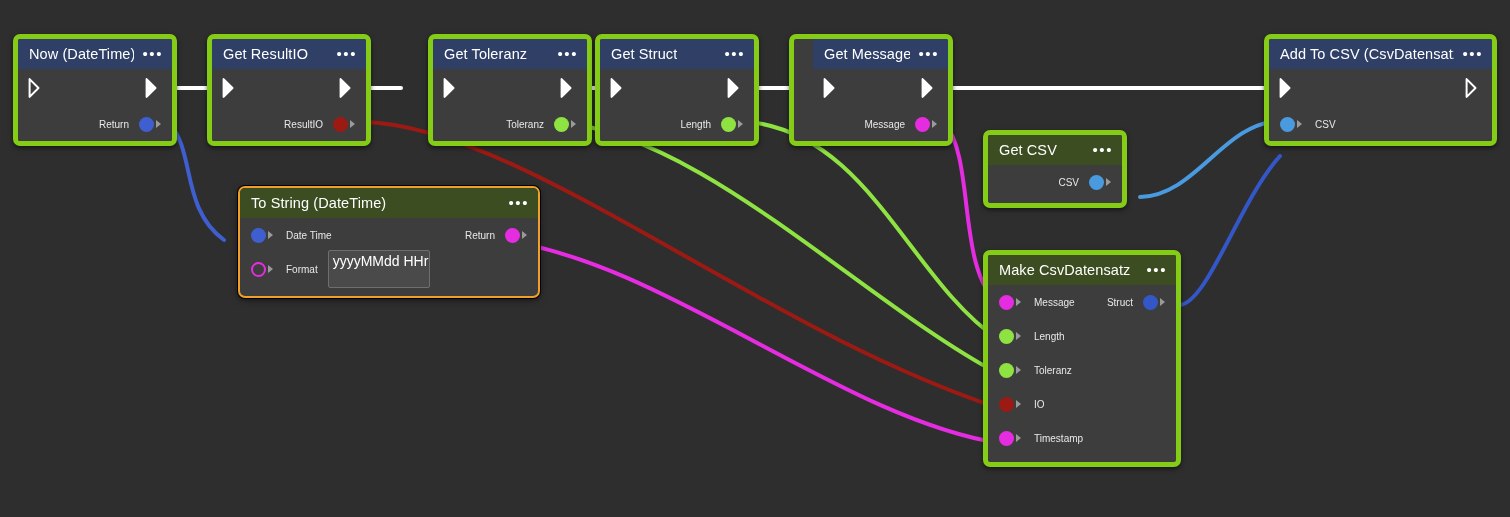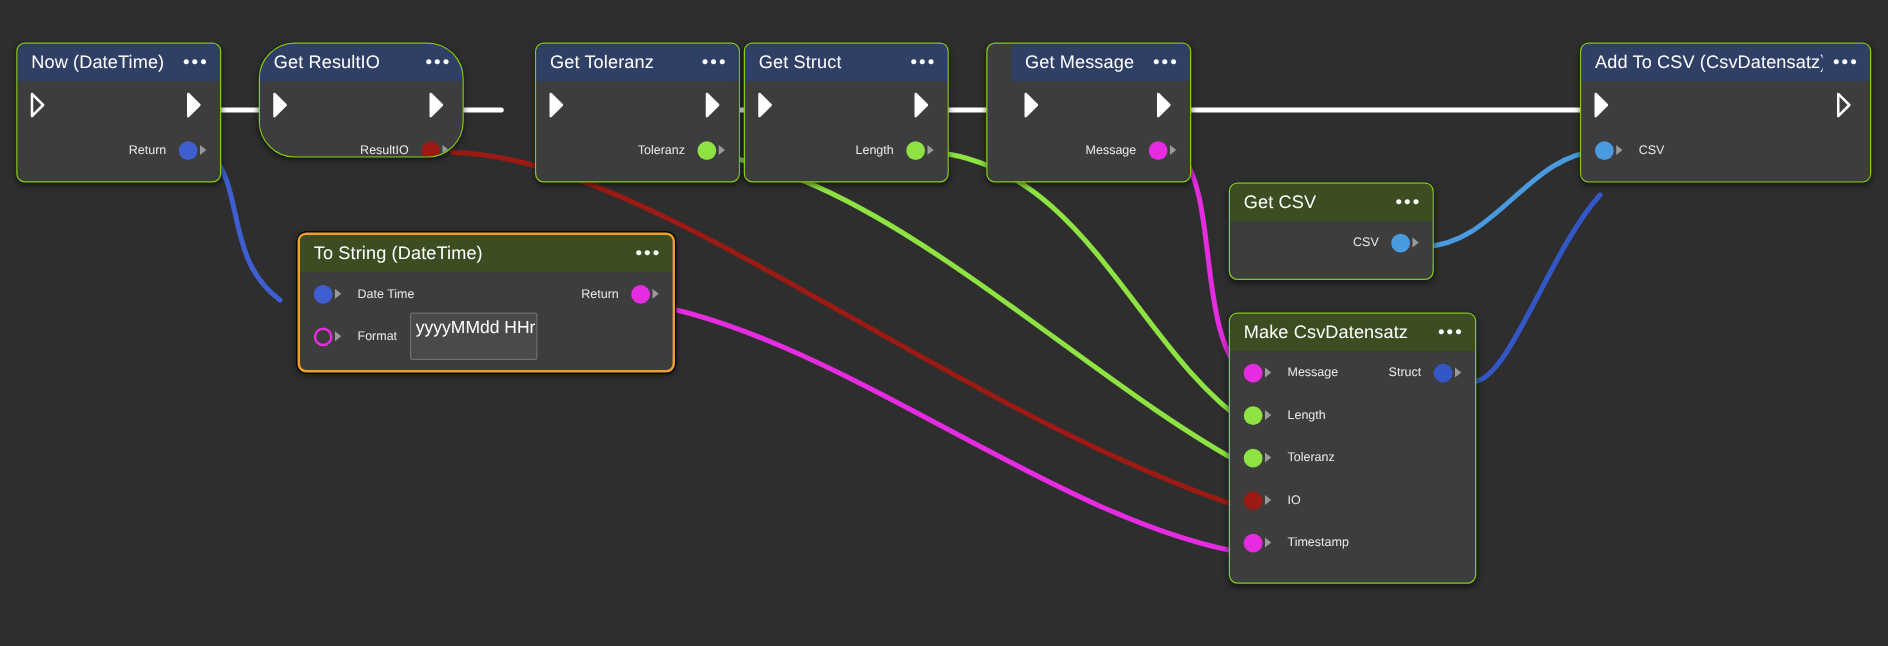--- a/index.html
+++ b/index.html
@@ -29,21 +29,21 @@
     z-index: 1;
     pointer-events: none;
   }
 
   
   .node {
     position: absolute;
     z-index: 3;
     border-radius: 7px;
     background: #3d3d3d;
-    border: 1px solid #84cc16;
+    border: 5px solid #84cc16;
     box-shadow: 0 2px 5px rgba(0,0,0,.55);
     overflow: hidden;
   }
   .node.selected {
     border: 2px solid #f0a02a;
     box-shadow: 0 0 0 1px #000, 0 2px 6px rgba(0,0,0,.6);
     margin-left: 32px;
   }
 
   .node-header {
@@ -186,21 +186,21 @@
           </div>
           <div class="pin-row">
             <div class="pin-out">
               <span class="pin-label">Return</span>
               <span class="pin-dot" style="background: rgb(63, 95, 208);"></span>
               <span class="pin-arrow"></span>
             </div>
           </div>
         </div>
       </div>
-      <div class="node" style="left: 207px; top: 34px; width: 164px; height: 92px; border-radius: 29px;">
+      <div class="node" style="left: 207px; top: 34px; width: 164px; height: 112px;">
         <div class="node-header hdr-fn">
           <span class="node-title">Get ResultIO</span>
           <span class="dots">•••</span>
         </div>
         <div class="node-body">
           <div class="exec-row">
             <span class="exec-pin left">
               <svg viewBox="0 0 17 21">
                 <path d="M1.6 1.6 L10.5 10.5 L1.6 19.4 Z" fill="#ffffff" stroke="#ffffff" stroke-width="2" stroke-linejoin="round"></path>
               </svg>
@@ -350,21 +350,21 @@
           <div class="pin-row">
             <div class="pin-in">
               <span class="pin-dot hollow" style="color: rgb(229, 44, 224);"></span>
               <span class="pin-arrow"></span>
               <span class="pin-label">Format</span>
               <span class="value-box">yyyyMMdd HHr</span>
             </div>
           </div>
         </div>
       </div>
-      <div class="node" style="left: 983px; top: 146px; width: 164px; height: 78px;">
+      <div class="node" style="left: 983px; top: 130px; width: 144px; height: 78px;">
         <div class="node-header hdr-var">
           <span class="node-title">Get CSV</span>
           <span class="dots">•••</span>
         </div>
         <div class="node-body">
           <div class="pin-row">
             <div class="pin-out">
               <span class="pin-label">CSV</span>
               <span class="pin-dot" style="background: rgb(74, 154, 224);"></span>
               <span class="pin-arrow"></span>

